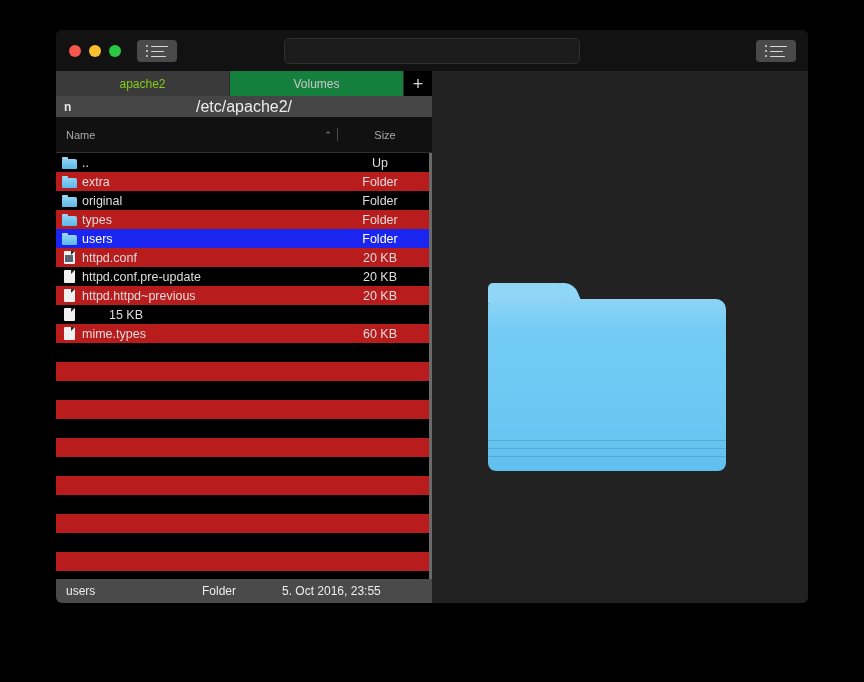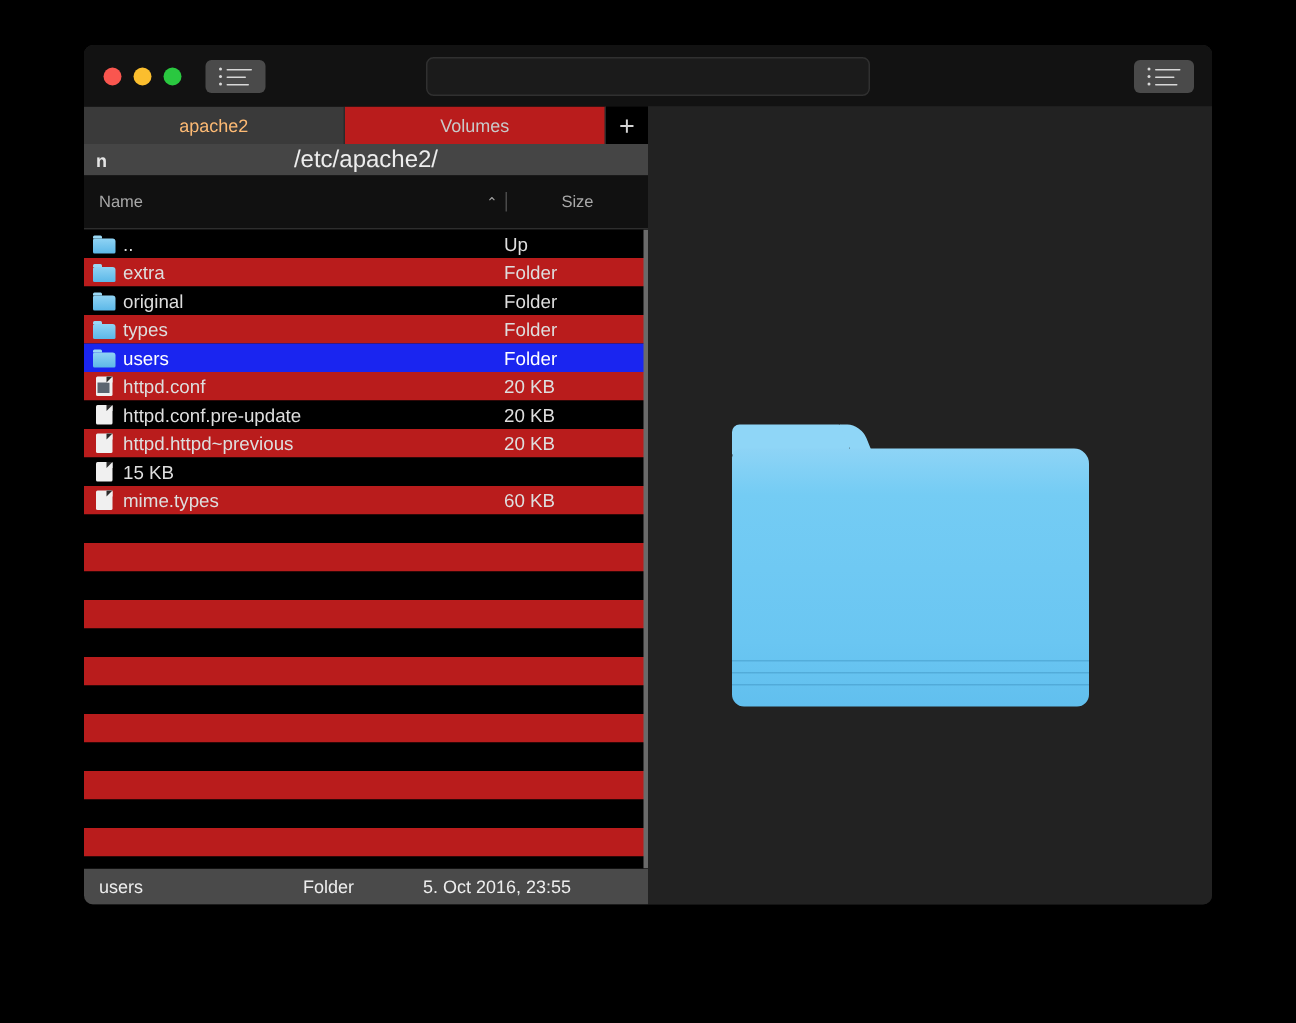--- a/index.html
+++ b/index.html
@@ -75,24 +75,24 @@
     flex-direction: column;
     flex: 0 0 auto;
   }
 
   
   .tabbar { height: 25px; display: flex; flex: 0 0 auto; background:#000; }
   .tab {
     flex: 1 1 0;
     display: flex; align-items: center; justify-content: center;
     font-size: 12px; color: #c9c9c9;
-    background: #b91c1c;
+    background: #15803d;
     border-right: 1px solid #2a2a2a;
   }
-  .tab.active { background: #3a3a3a; color: #fdba74; }
+  .tab.active { background: #3a3a3a; color: #84cc16; }
   .tab-add {
     width: 28px;
     display: flex; align-items: center; justify-content: center;
     color: #d4d4d4; font-size: 18px; line-height: 1;
     background: #000;
   }
 
   
   .pathbar {
     height: 21px;
@@ -134,21 +134,21 @@
     height: 19px;
     display: flex; align-items: center;
     font-size: 12.5px;
     color: #dedede;
   }
   .row.odd { background: #b91c1c; }
   .row.even { background: #000; }
   .row.selected { background: #1a25f0; color: #fff; }
   .row .icon { width: 26px; display: flex; justify-content: center; align-items: center; flex: 0 0 auto;}
   .row .label { flex: 1 1 auto; }
-  .row .size { width: 96px; text-align: left; padding-right: 8px; flex: 0 0 auto; }
+  .row .size { width: 96px; text-align: center; padding-right: 8px; flex: 0 0 auto; }
 
   
   .mini-folder { width: 15px; height: 12px; position: relative; }
   .mini-folder .tab2 {
     position: absolute; left: 0; top: 0; width: 6px; height: 2.5px;
     background: #9ad8f5; border-radius: 1px 1px 0 0;
   }
   .mini-folder .bodyf {
     position: absolute; left: 0; top: 2px; width: 15px; height: 10px;
     background: linear-gradient(#8fd3f4, #5cb8e8);

